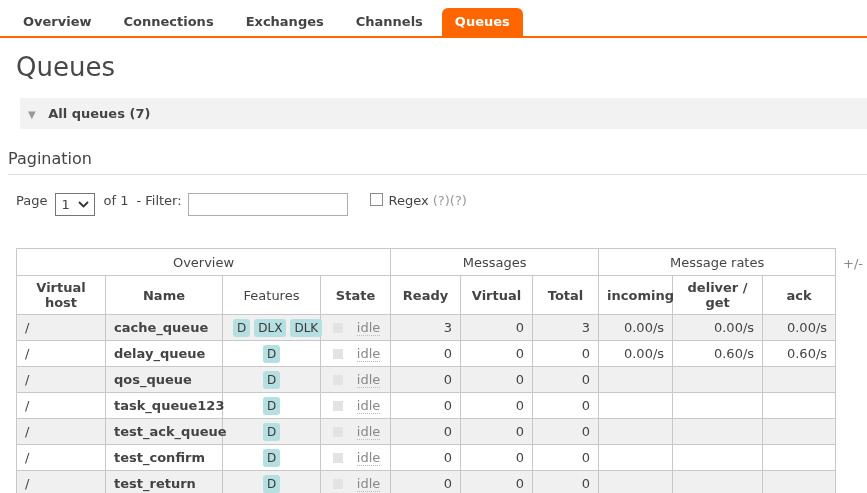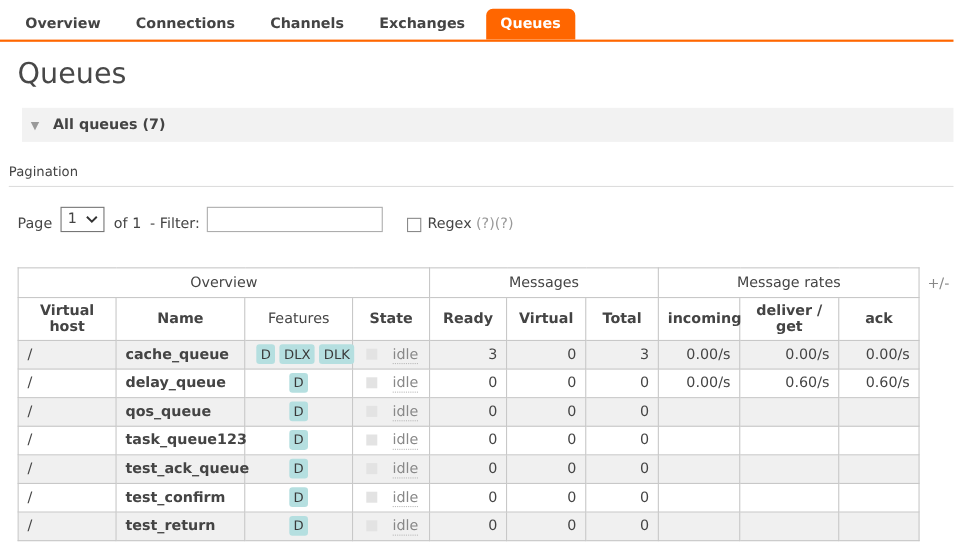--- a/index.html
+++ b/index.html
@@ -18,23 +18,23 @@
   .tab{display:inline-block;font-size:13px;font-weight:bold;color:var(--text);
     padding:6px 13px 7px 13px;margin-right:6px;cursor:pointer;text-decoration:none;}
   .tab.active{background:var(--accent);color:#ffffff;border-radius:6px 6px 0 0;}
   
   h1{font-size:26px;font-weight:normal;color:#484848;margin:14px 0 16px 16px;}
   
   .section-bar{margin-left:20px;background:#f2f2f2;padding:8px 8px;font-size:13px;
     font-weight:bold;color:var(--text);cursor:pointer;}
   .tri{color:#999999;font-size:10px;margin-right:8px;display:inline-block;}
   
-  .pag-label{margin:20px 0 0 8px;font-size:12px;color:var(--text);padding-bottom:6px;
+  .pag-label{margin:20px 0 0 8px;font-size:16px;color:var(--text);padding-bottom:6px;
     border-bottom:1px solid #dddddd;}
-  .controls{margin:18px 0 0 16px;display:flex;align-items:flex-end;font-size:13px;}
+  .controls{margin:18px 0 0 16px;display:flex;align-items:flex-start;font-size:13px;}
   .select{display:inline-flex;align-items:center;justify-content:space-between;
     border:1px solid #767676;width:40px;height:23px;padding:0 5px;margin:0 8px;
     background:#ffffff;cursor:pointer;font-size:13px;}
   .filter-input{width:160px;height:23px;border:1px solid #adadad;margin-left:6px;
     font-size:13px;padding:0 4px;font-family:inherit;}
   .gap{margin-left:8px;}
   .checkbox{display:inline-block;width:13px;height:13px;border:1px solid #8a8a8a;
     background:#ffffff;margin:0 6px 0 22px;cursor:pointer;}
   .help{color:#999999;margin-left:4px;cursor:pointer;}
   
@@ -56,22 +56,22 @@
   .idle{color:var(--muted);border-bottom:1px dotted #bbbbbb;cursor:default;}
   td.num{text-align:right;}
   .plusminus{color:#888888;font-size:13px;margin:8px 0 0 7px;cursor:pointer;}
 </style>
 </head>
 <body>
 
 <nav class="nav">
   <a class="tab">Overview</a>
   <a class="tab">Connections</a>
+  <a class="tab">Exchanges</a>
   <a class="tab">Channels</a>
-  <a class="tab">Exchanges</a>
   <a class="tab active">Queues</a>
 </nav>
 
 <h1>Queues</h1>
 
 <div class="section-bar">
   <span class="tri">▼</span>
   <span>All queues (7)</span>
 </div>
 

